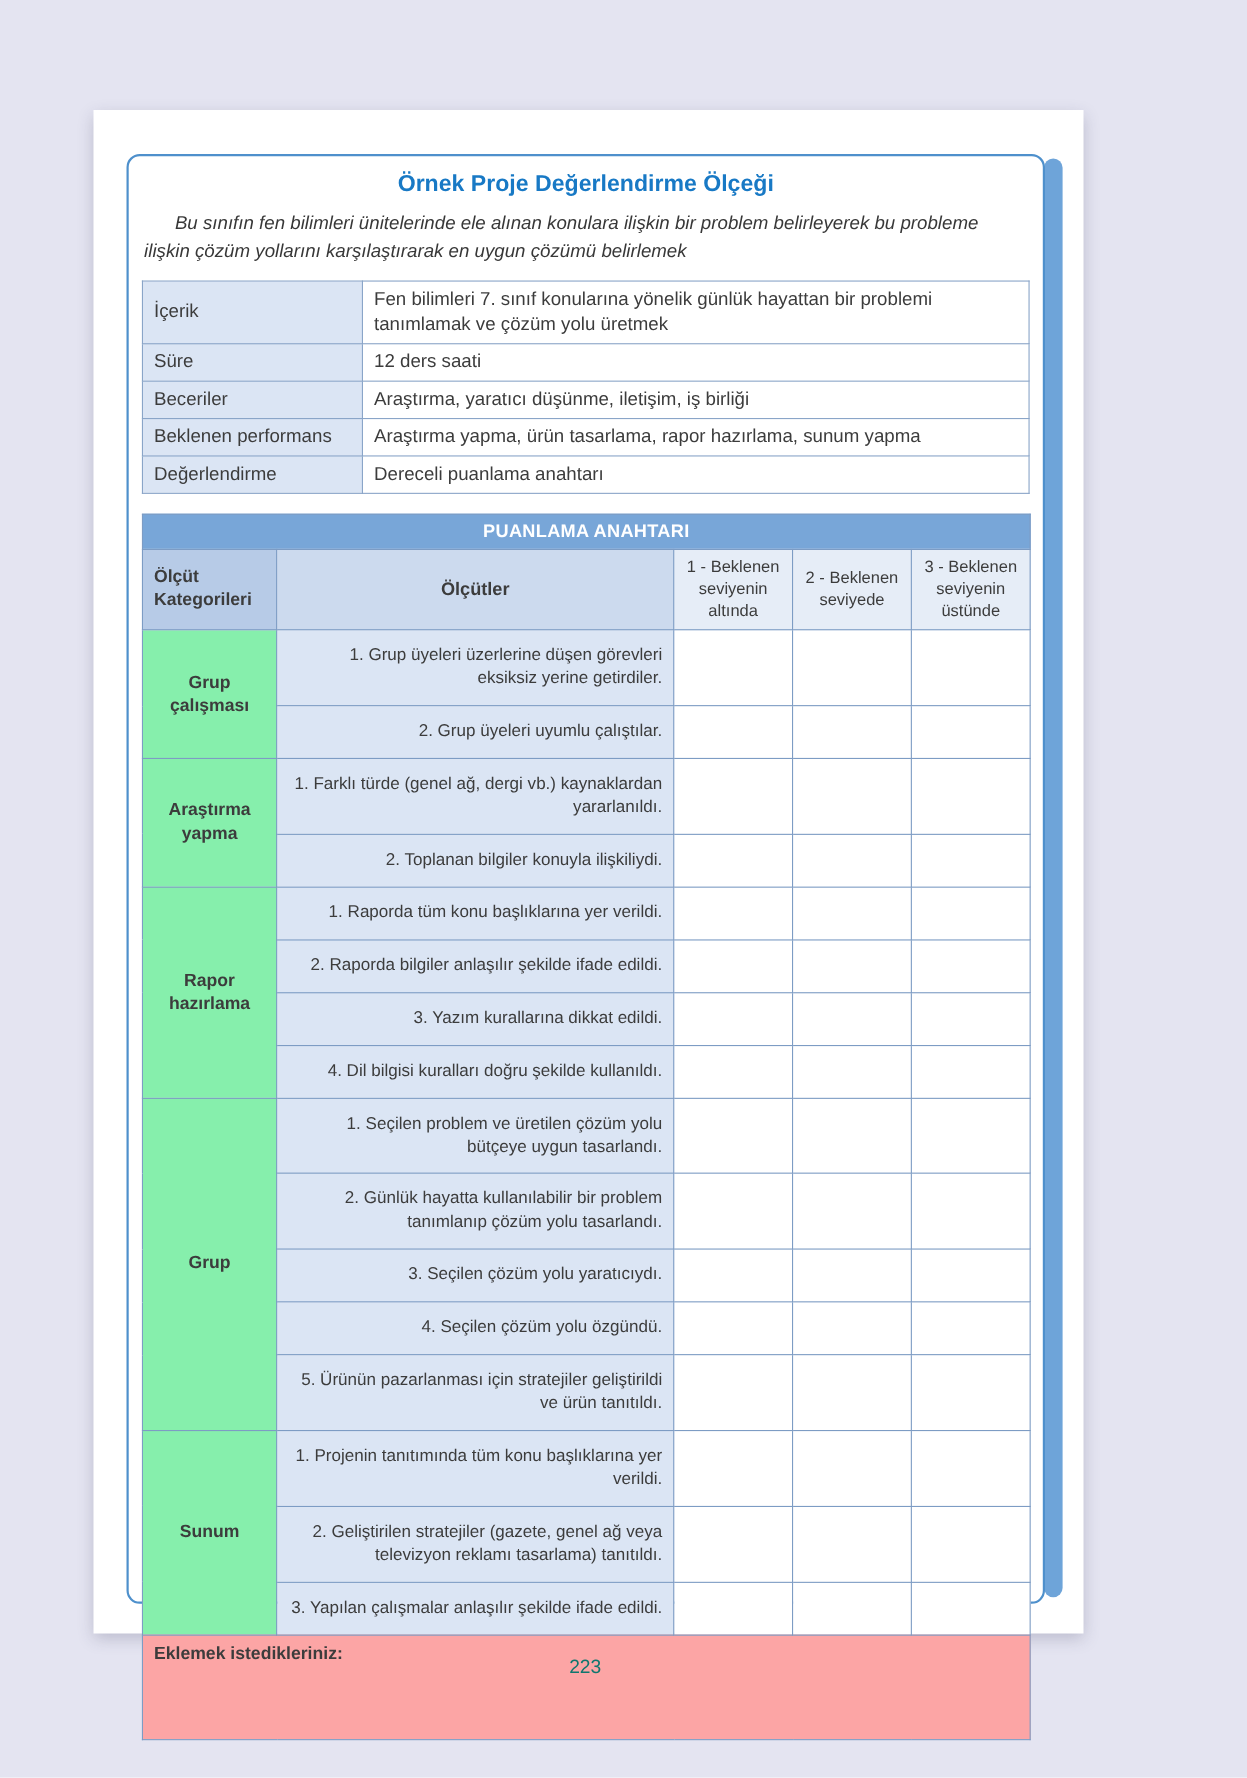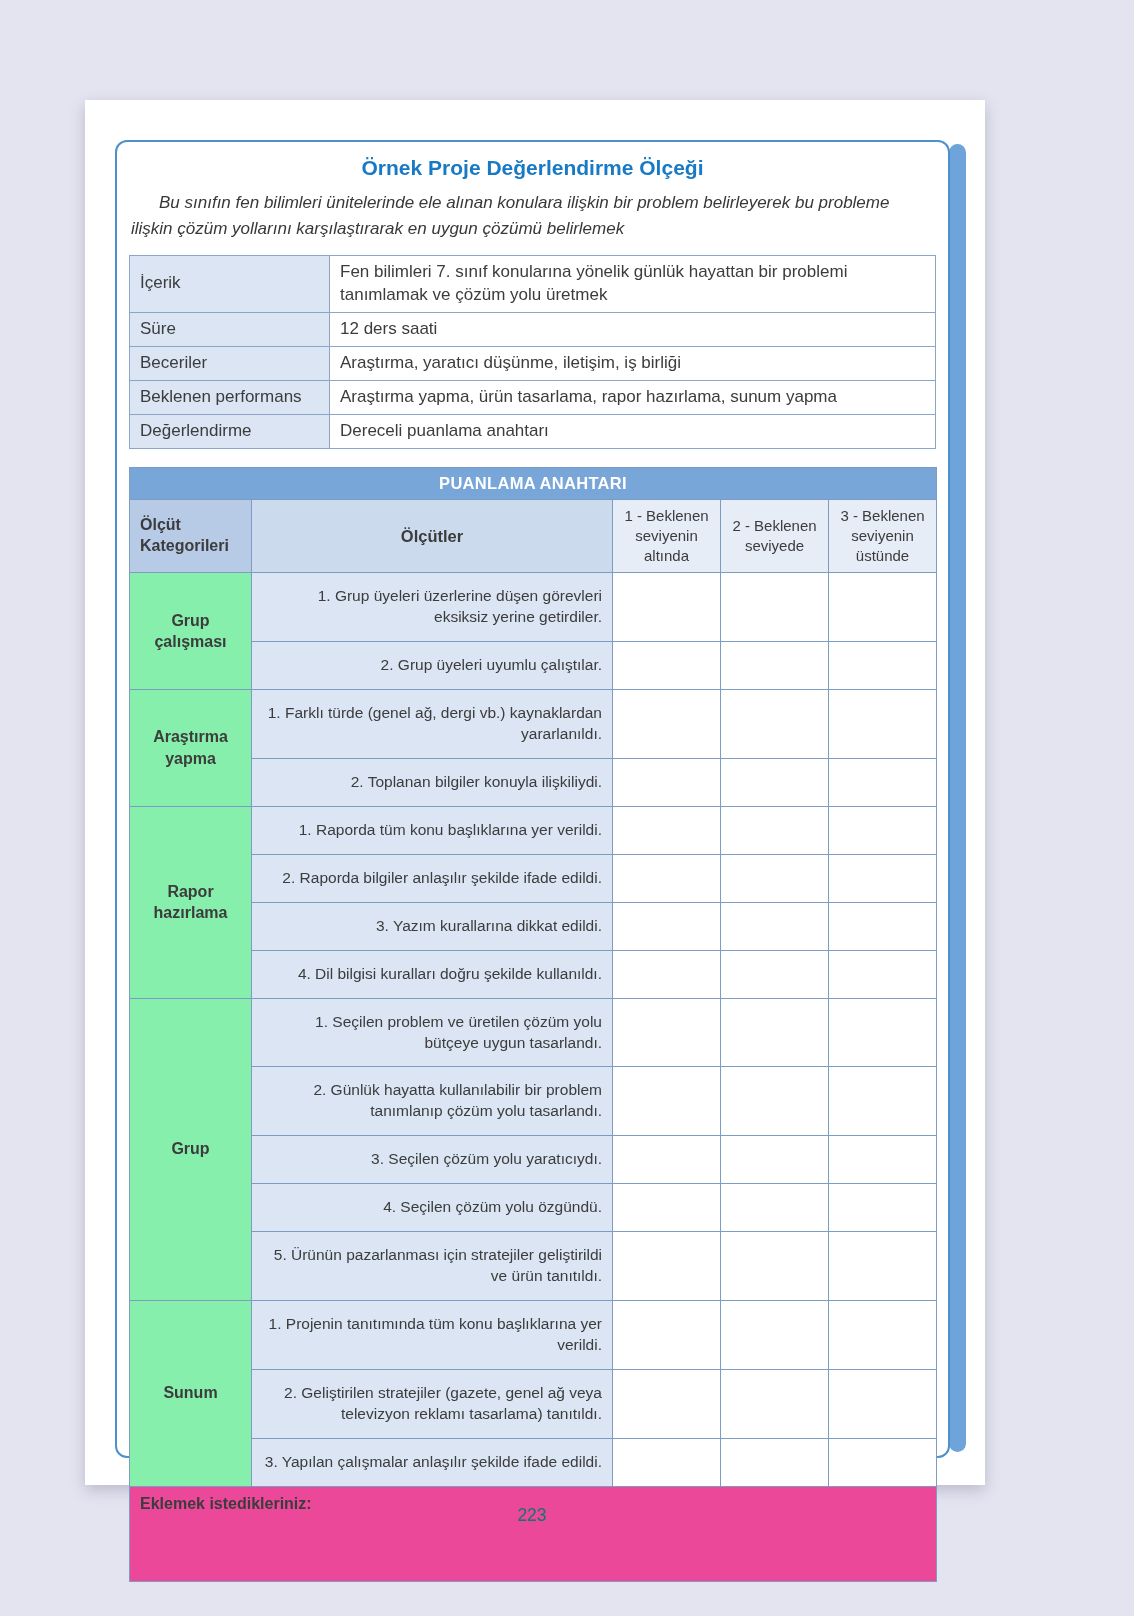--- a/index.html
+++ b/index.html
@@ -121,21 +121,21 @@
   }
   .rubric td.crit {
     background: #dbe5f4;
     font-size: 15.5px;
     padding: 13px 10px;
     line-height: 1.35;
     text-align: right;
   }
   .rubric td.score { background: #ffffff; }
   .rubric td.footer-cell {
-    background: #ec4899;
+    background: #fca5a5;
     font-weight: bold;
     font-size: 16px;
     text-align: left;
     vertical-align: top;
     padding: 8px 10px;
     height: 95px;
   }
   .page-number {
     position: absolute;
     left: 0;

